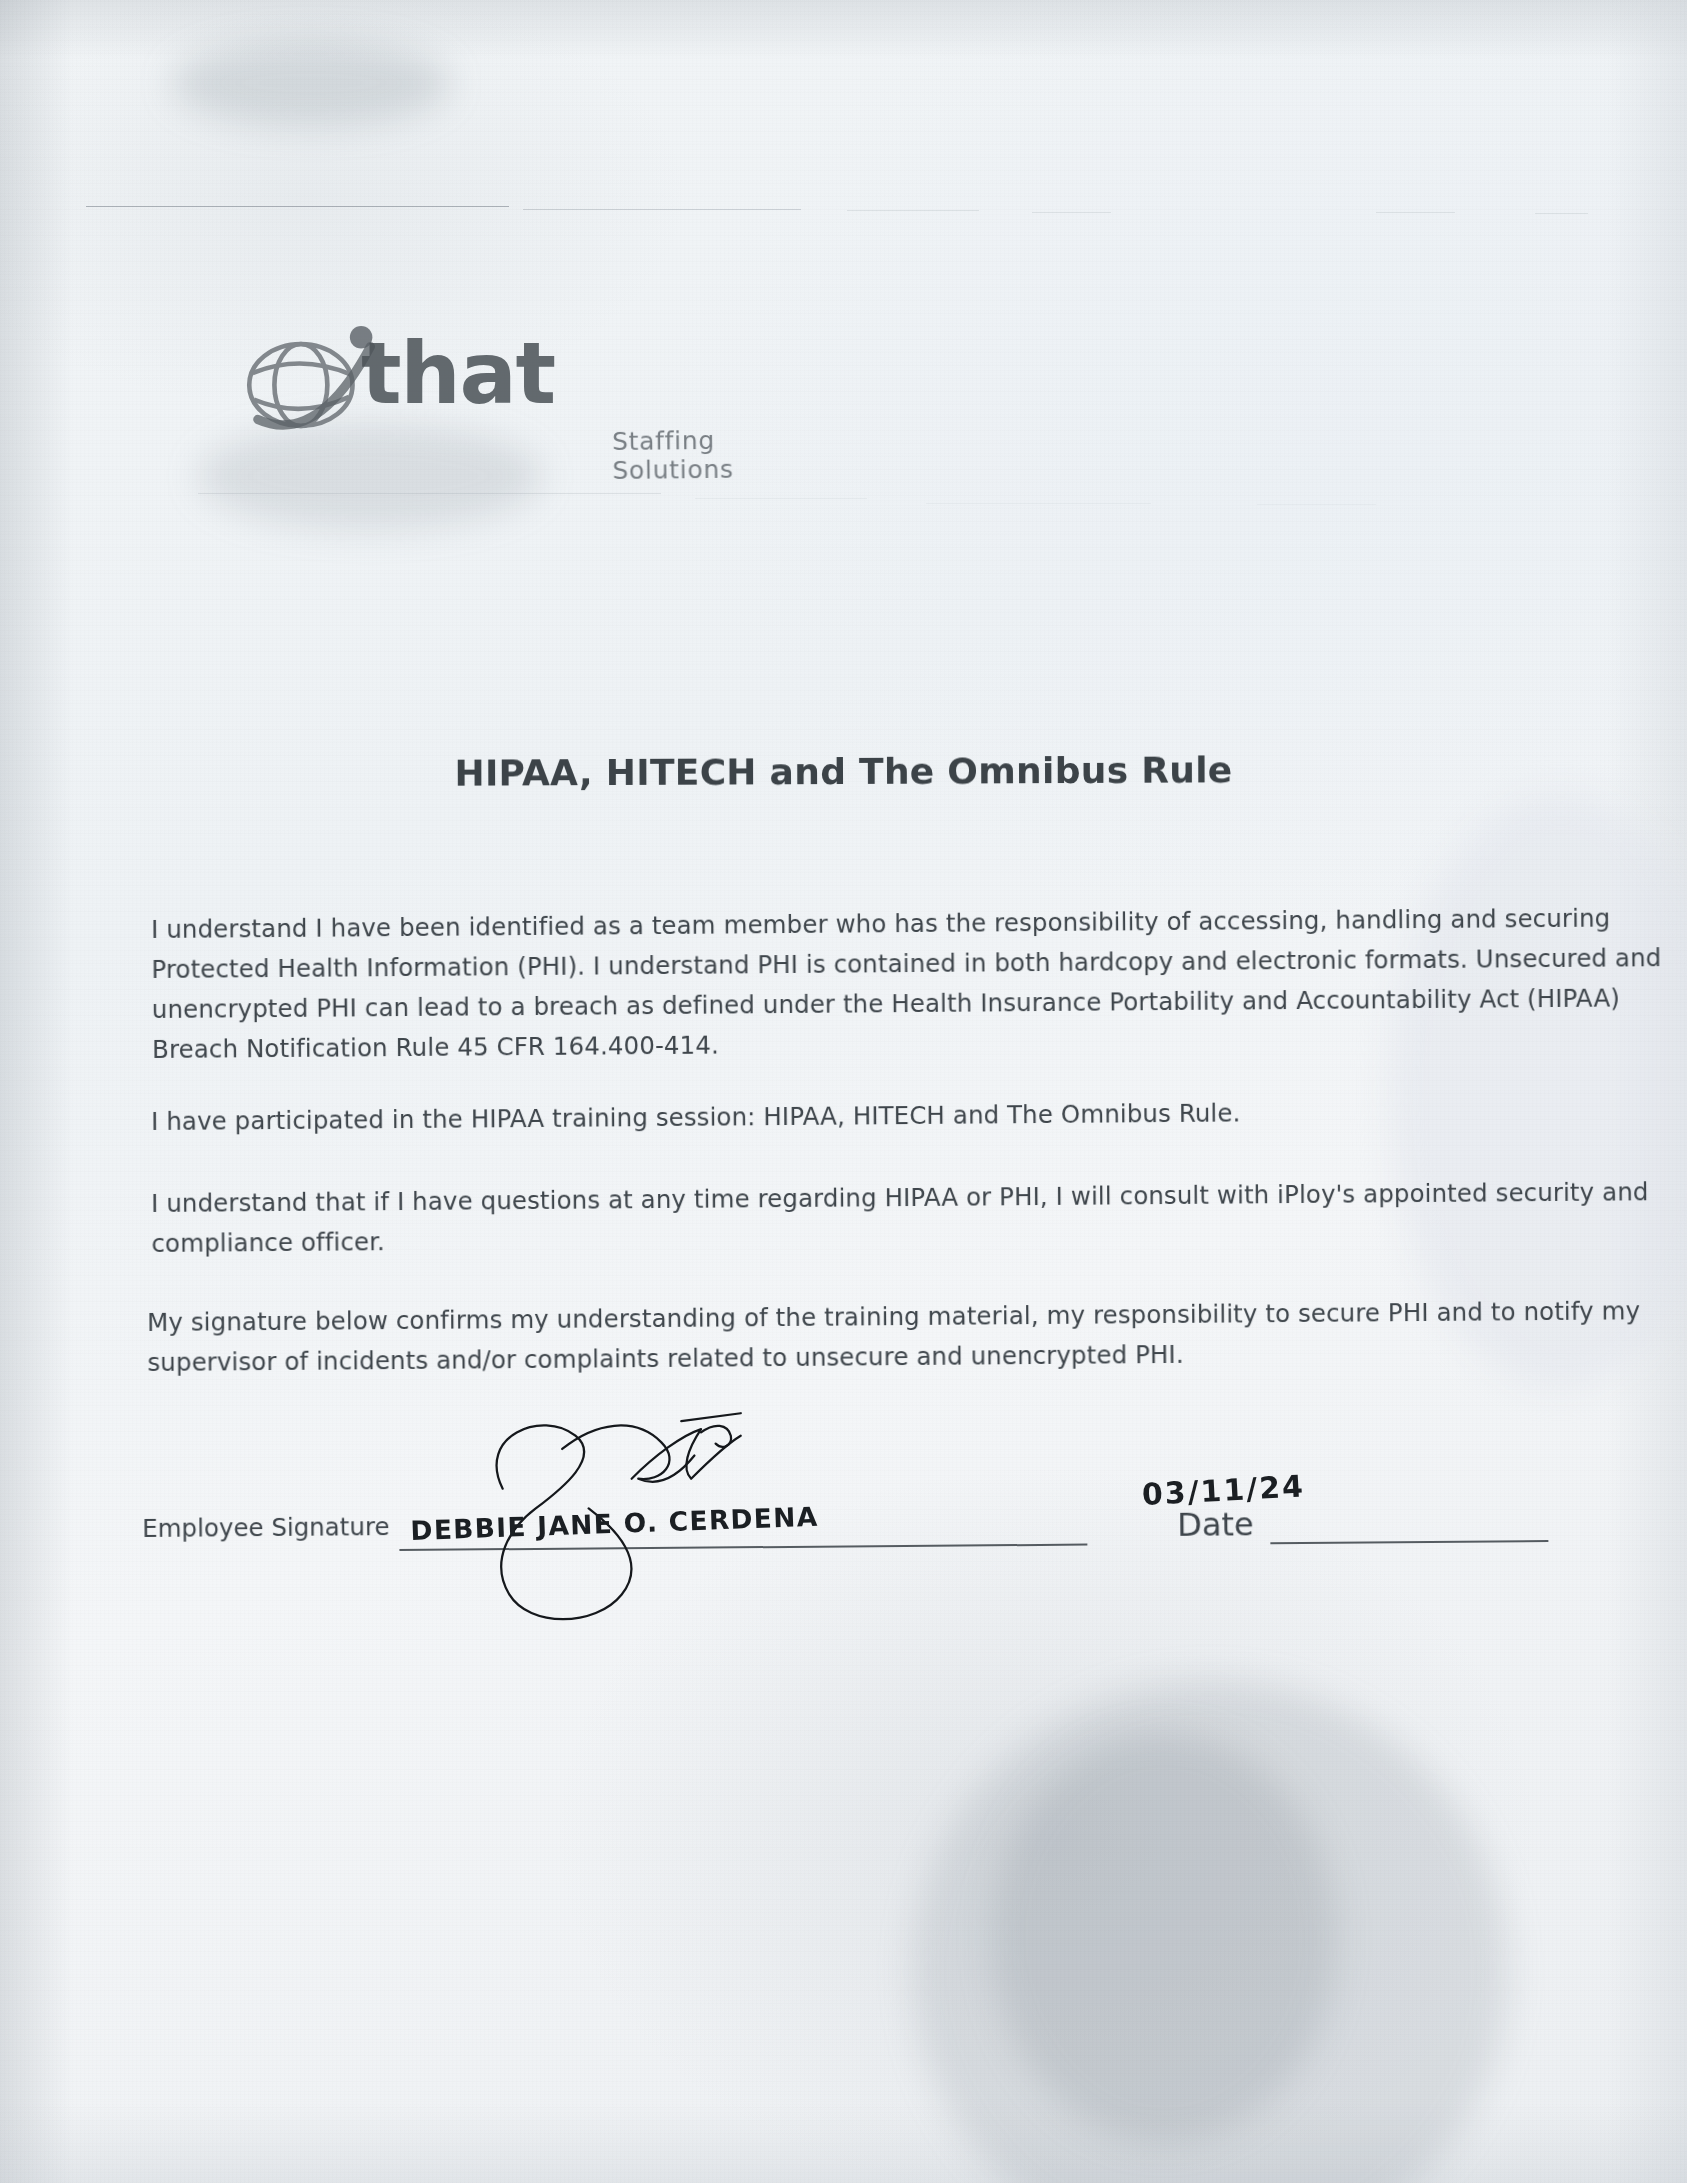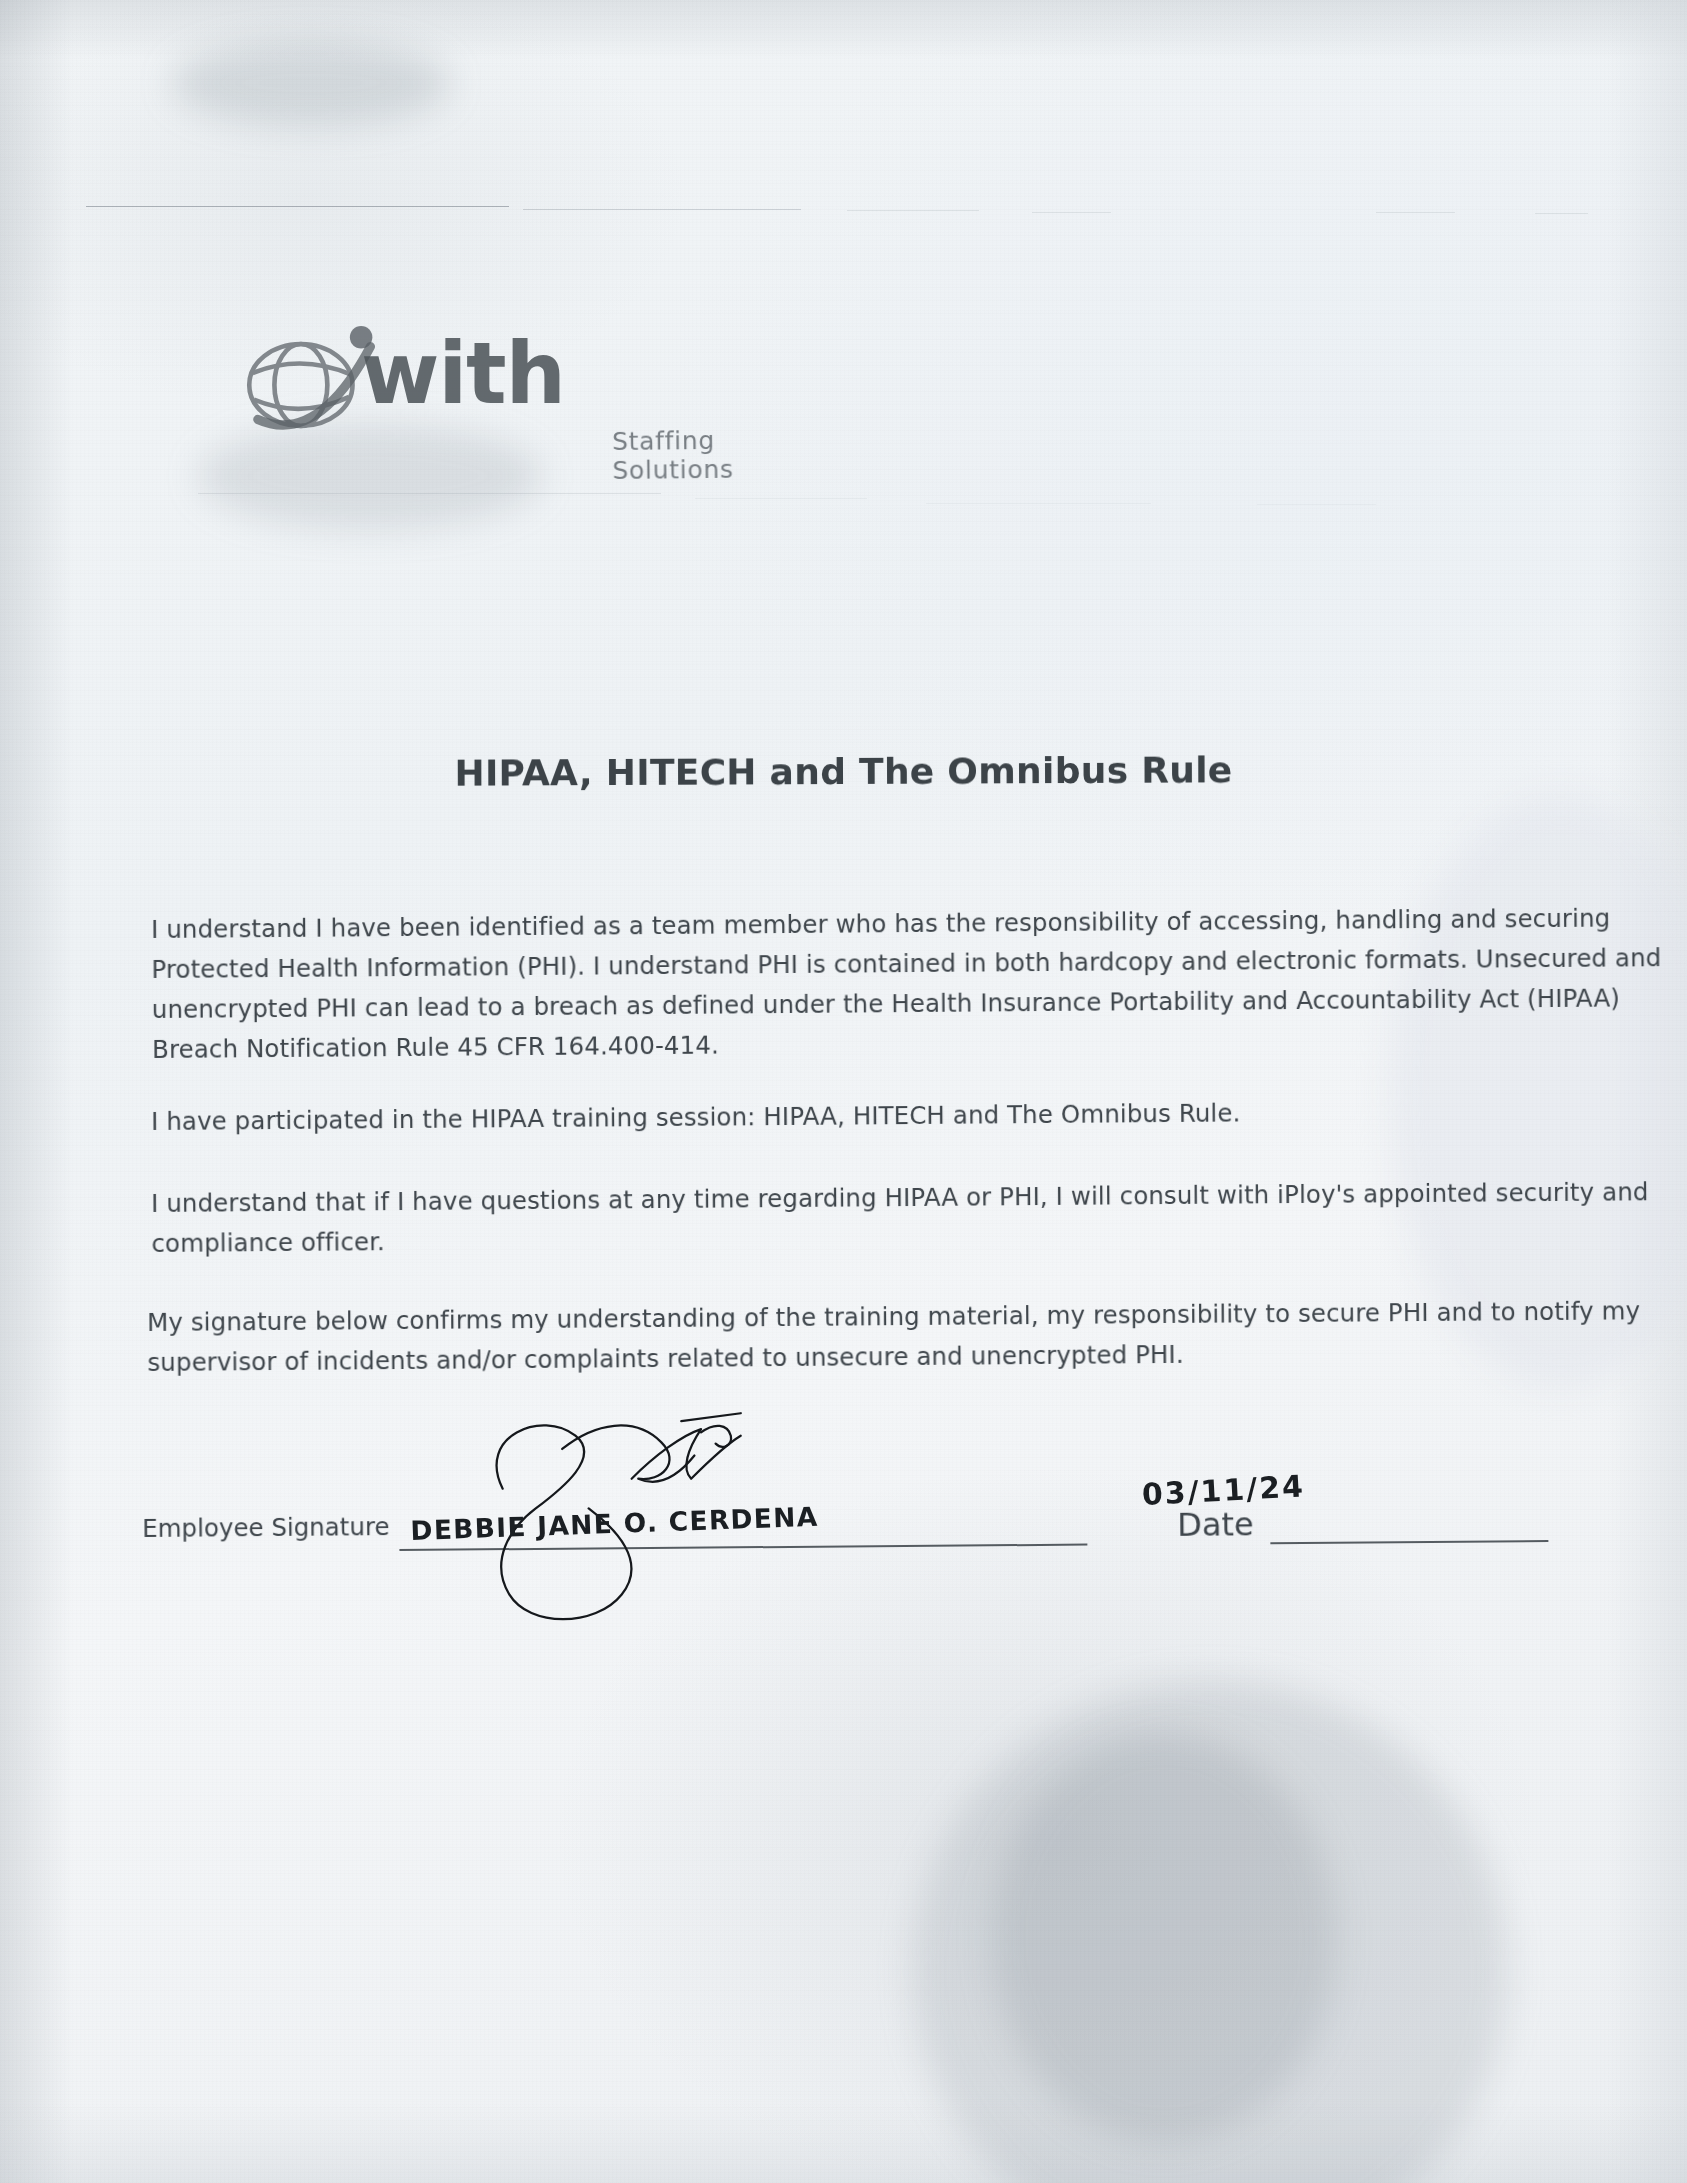--- a/index.html
+++ b/index.html
@@ -252,21 +252,21 @@
         <g fill="none" stroke="#5a6066" stroke-width="7" opacity="0.72">
           <ellipse cx="95" cy="98" rx="78" ry="62"></ellipse>
           <ellipse cx="95" cy="98" rx="40" ry="62"></ellipse>
           <path d="M22 80 Q95 50 170 82"></path>
           <path d="M24 120 Q95 150 168 116"></path>
         </g>
         <path d="M30 150 Q120 190 200 40" stroke="#5a6066" stroke-width="14" fill="none" opacity="0.75" stroke-linecap="round"></path>
         <circle cx="186" cy="26" r="17" fill="#5a6066" opacity="0.8"></circle>
       </svg>
     </div>
-    <div class="logo-text">with</div>
+    <div class="logo-text">that</div>
     <div class="logo-tag">Staffing Solutions</div>
   </div>
 
   <div class="doc-title">HIPAA, HITECH and The Omnibus Rule</div>
 
   <div class="para p1">I understand I have been identified as a team member who has the responsibility of accessing, handling and securing Protected Health Information (PHI).  I understand PHI is contained in both hardcopy and electronic formats.  Unsecured and unencrypted PHI can lead to a breach as defined under the Health Insurance Portability and Accountability Act (HIPAA) Breach Notification Rule 45 CFR 164.400-414.</div>
   <div class="para p2">I have participated in the HIPAA training session:  HIPAA, HITECH and The Omnibus Rule.</div>
   <div class="para p3">I understand that if I have questions at any time regarding HIPAA or PHI, I will consult with iPloy's appointed security and compliance officer.</div>
   <div class="para p4">My signature below confirms my understanding of the training material, my responsibility to secure PHI and to notify my supervisor of incidents and/or complaints related to unsecure and unencrypted PHI.</div>
 

